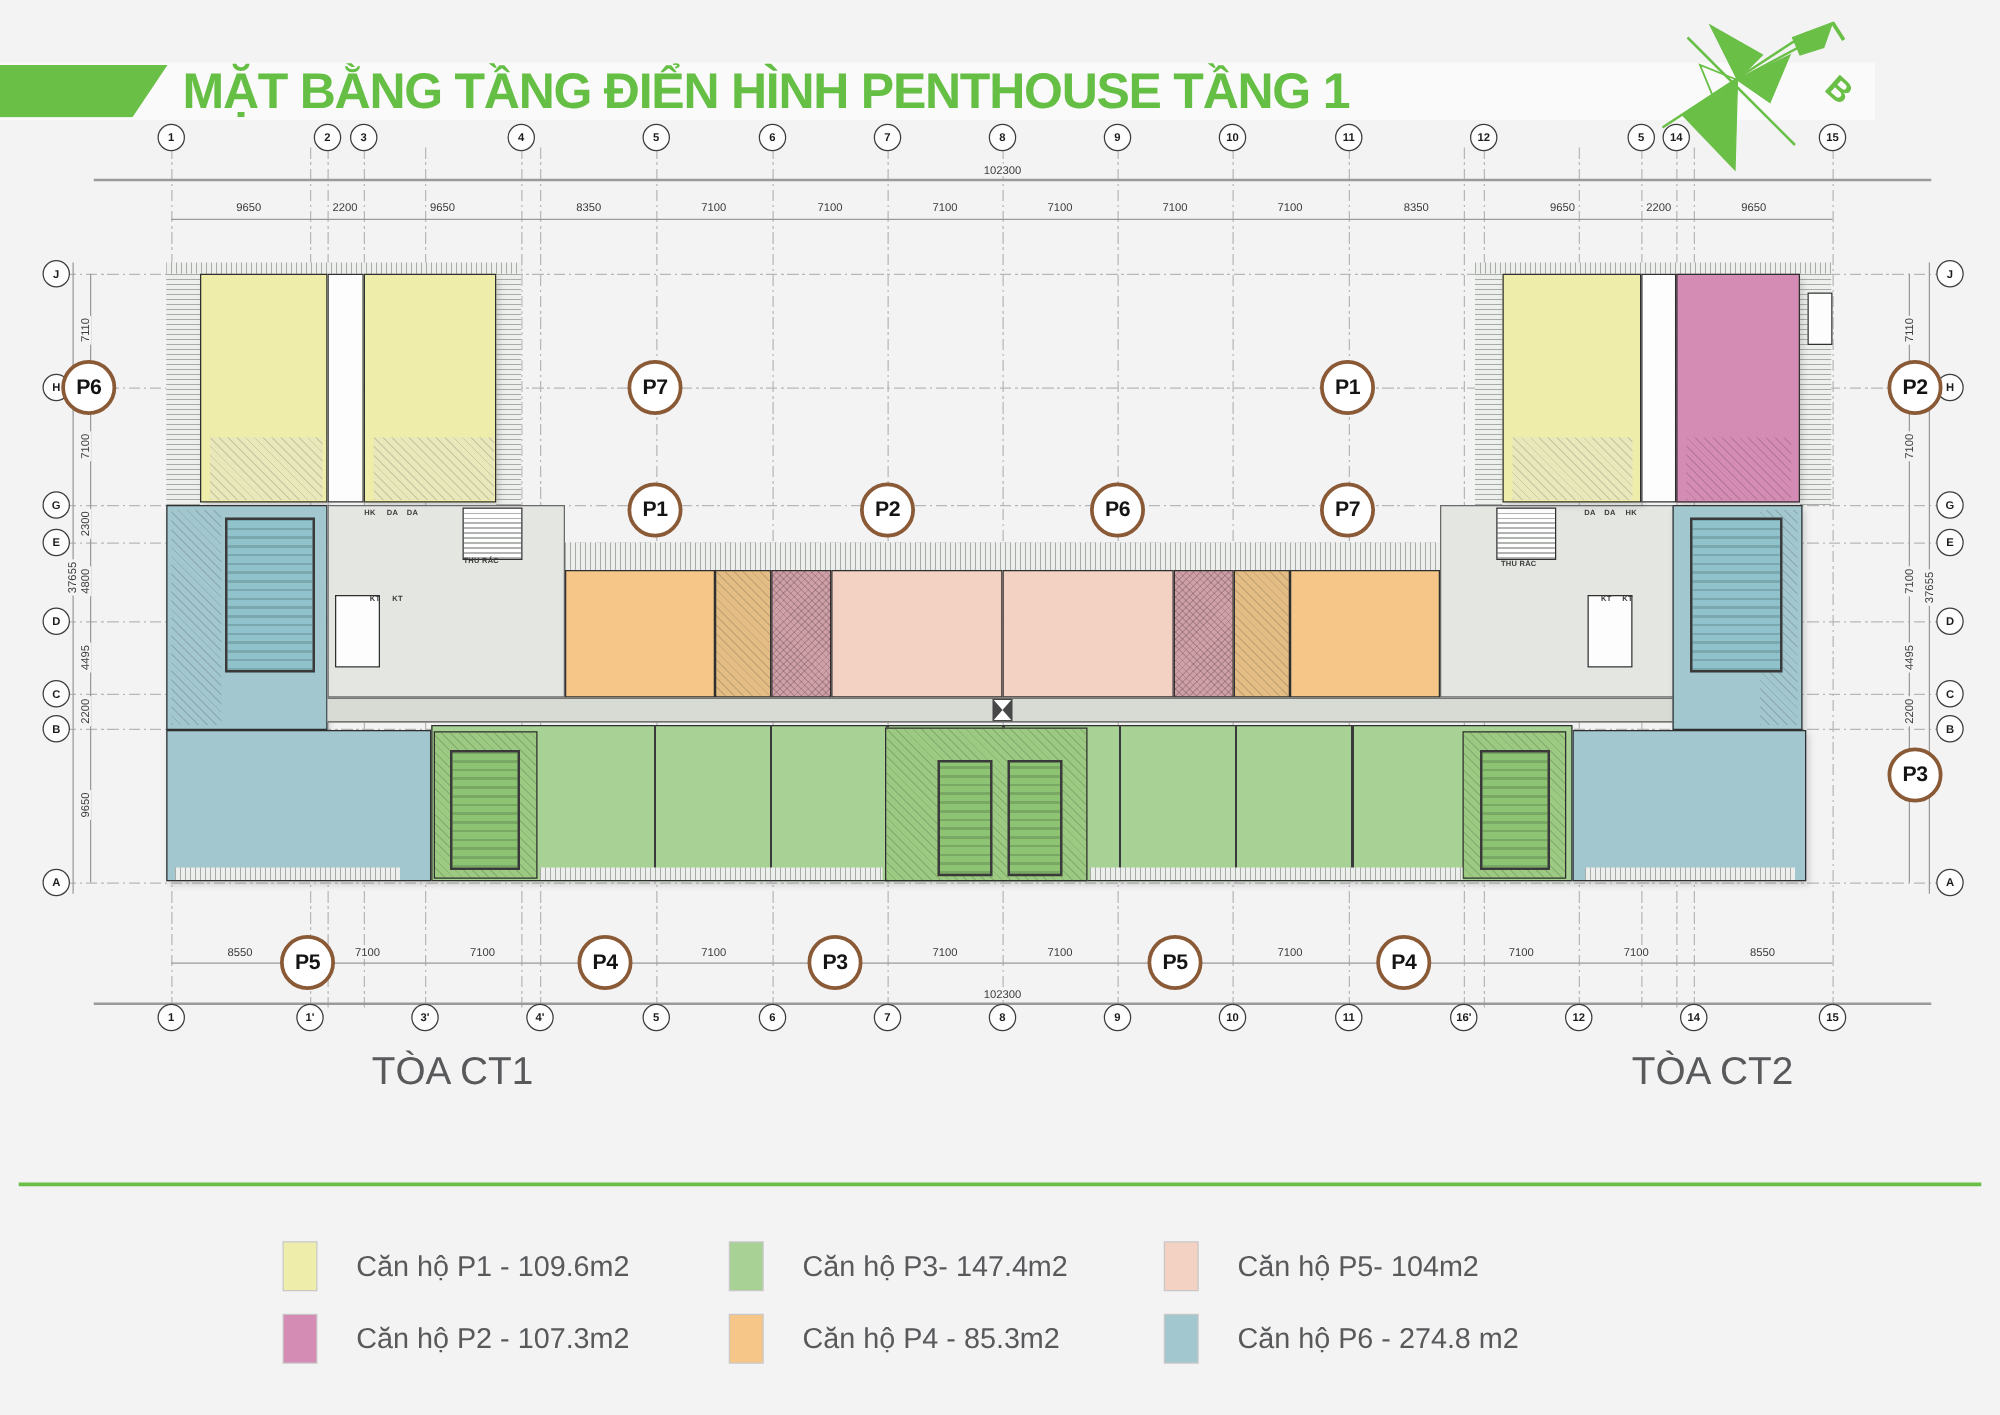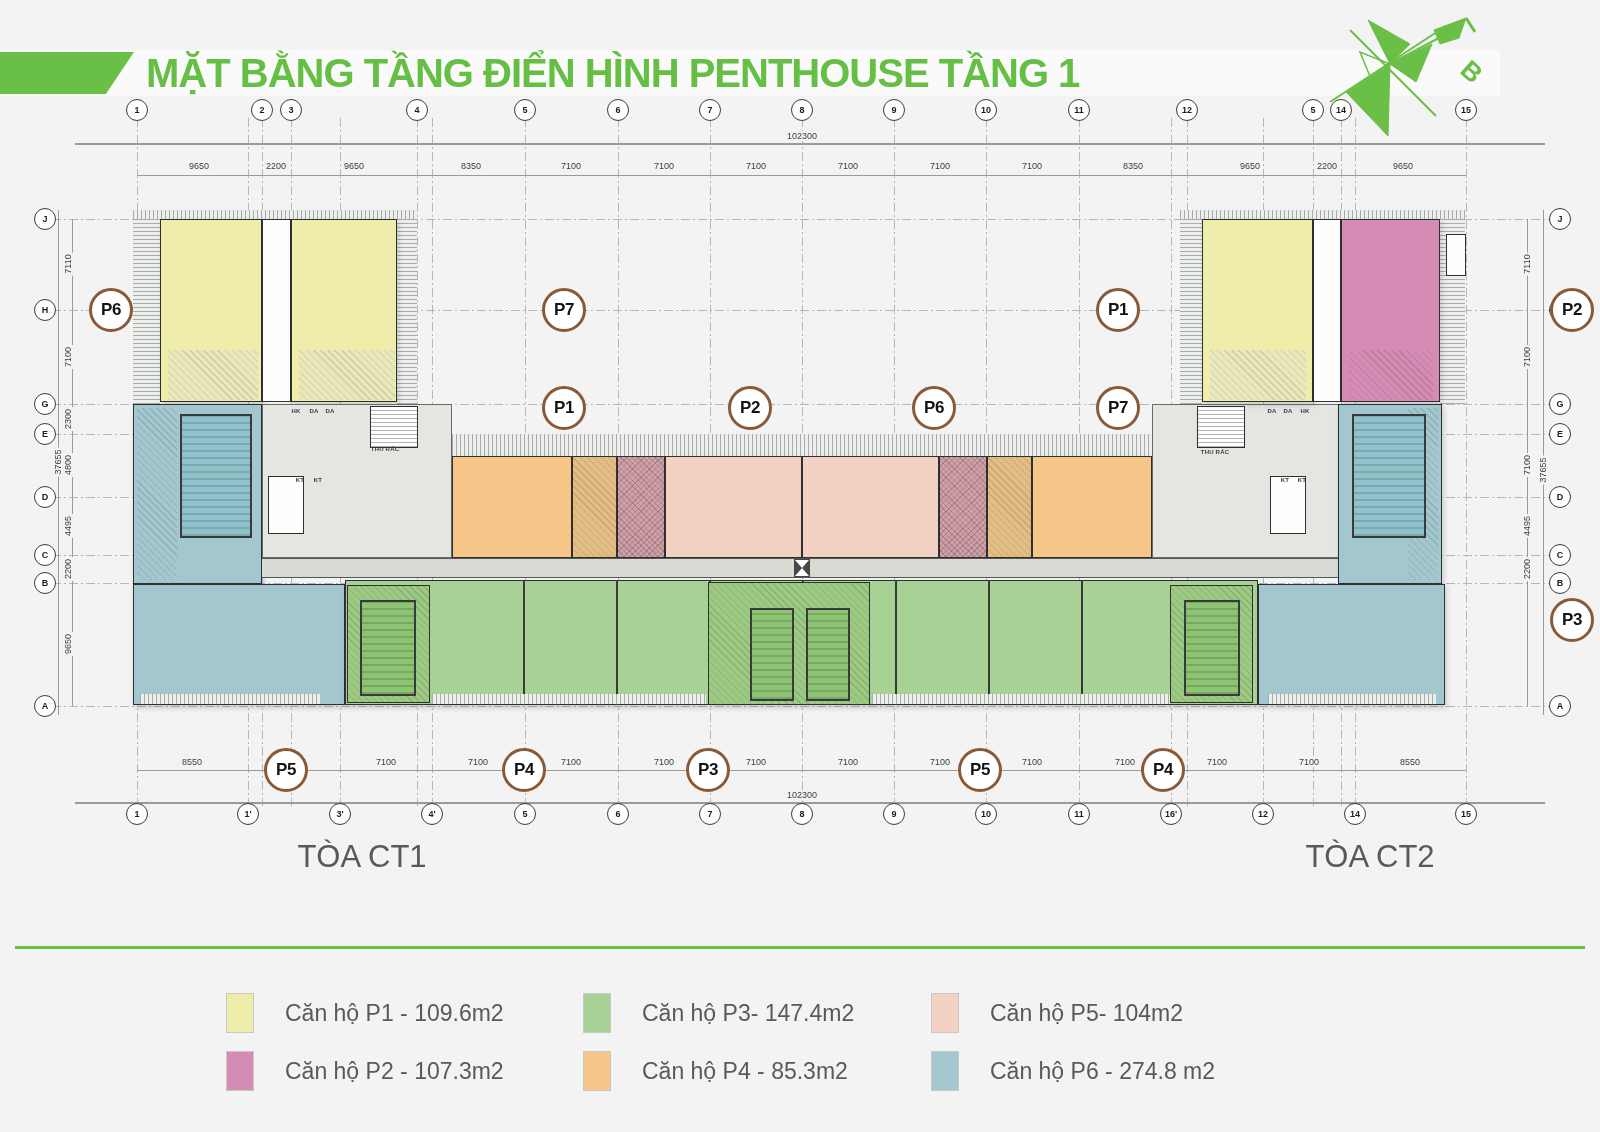--- a/index.html
+++ b/index.html
@@ -29,21 +29,21 @@
   .ov{position:absolute;}
   .hourglass{position:absolute;background:#474747;}
   .hourglass>i{position:absolute;inset:1px;background:#fff;display:block;
                clip-path:polygon(0 0,100% 0,0 100%,100% 100%);}
   
   .bubble{position:absolute;width:20px;height:20px;border-radius:50%;background:#fdfdfd;border:1.3px solid #3c3c3c;
           transform:translate(-50%,-50%);display:flex;align-items:center;justify-content:center;
           font-size:9px;font-weight:bold;color:#1c1c1c;z-index:6;}
   .marker{position:absolute;width:38px;height:38px;border-radius:50%;background:#fff;border:3px solid #8a5a36;
           transform:translate(-50%,-50%);display:flex;align-items:center;justify-content:center;
-          font-size:17px;font-weight:bold;color:#141414;z-index:7;letter-spacing:-.5px;margin-left:40px;}
+          font-size:17px;font-weight:bold;color:#141414;z-index:7;letter-spacing:-.5px;}
   .dimt{position:absolute;transform:translate(-50%,-50%);font-size:9px;color:#3c3c3c;background:#f3f3f4;
         padding:0 2px;z-index:5;white-space:nowrap;}
   .dimr{position:absolute;transform:translate(-50%,-50%) rotate(-90deg);font-size:9px;color:#3c3c3c;
         background:#f3f3f4;padding:0 2px;z-index:5;white-space:nowrap;}
   .clab{position:absolute;transform:translate(-50%,-50%);font-size:6px;color:#3b3b3b;font-weight:bold;
         z-index:4;white-space:nowrap;letter-spacing:.2px;}
   .tower-label{position:absolute;transform:translate(-50%,-50%);font-size:31px;color:#58595b;
                letter-spacing:0;white-space:nowrap;z-index:6;}
   
   .legend-line{position:absolute;left:15px;top:946px;width:1570px;height:3px;}

